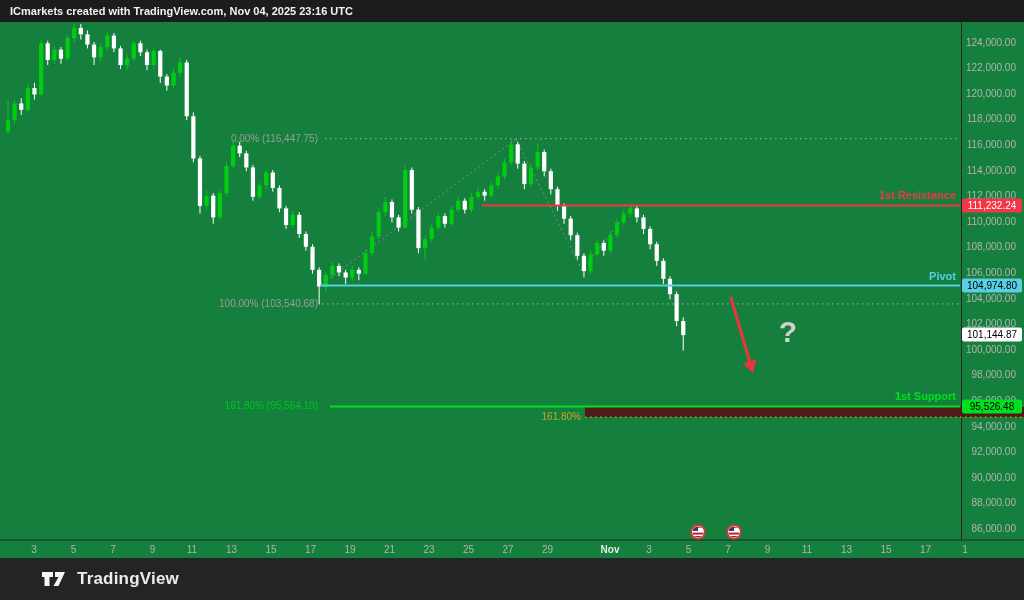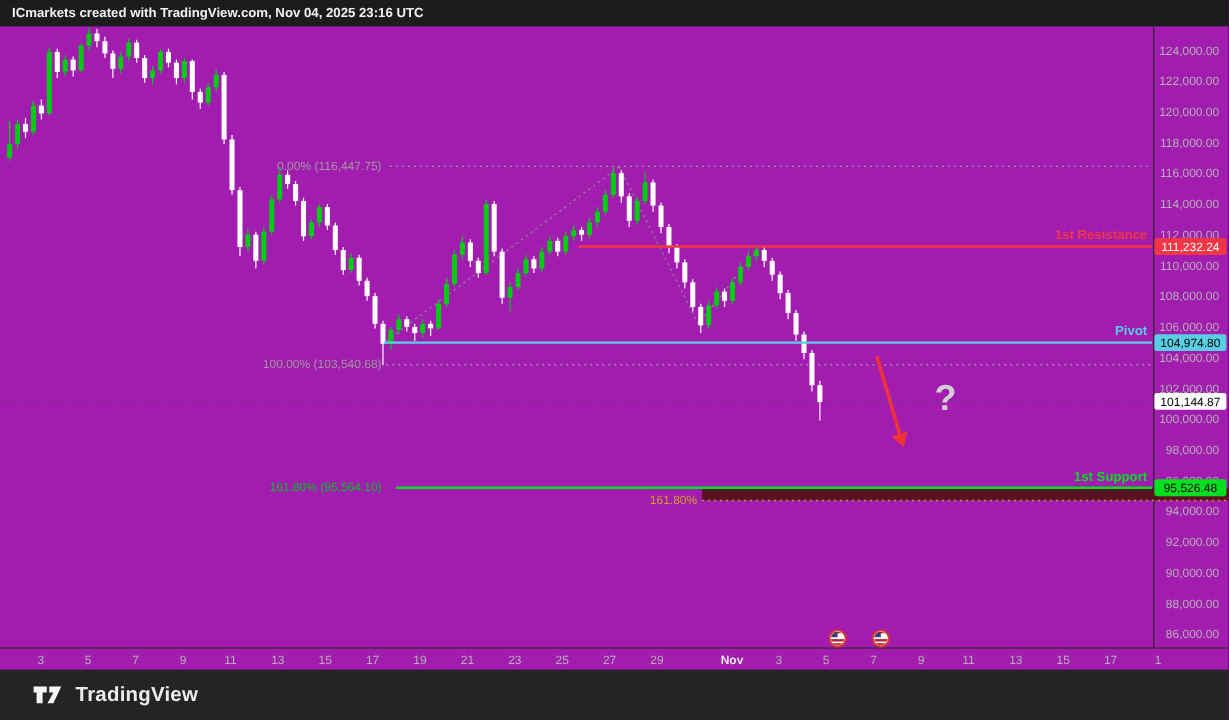--- a/index.html
+++ b/index.html
@@ -1,22 +1,22 @@
 <!DOCTYPE html>
 <html><head>
 <meta charset="utf-8">
 <style>
   html,body{margin:0;padding:0;background:#000;width:1024px;height:600px;overflow:hidden;
     font-family:"Liberation Sans","DejaVu Sans",sans-serif;}
-  #frame{position:relative;width:1024px;height:600px;background:#a21caf;}
+  #frame{position:relative;width:1024px;height:600px;background:#15803d;}
   #attribution-bar{position:absolute;top:0;left:0;width:1024px;height:22px;background:#1c1c1c;
     color:#f2f2f2;font-size:11px;font-weight:bold;line-height:22px;padding-left:10px;box-sizing:border-box;}
   #chart-wrap{position:absolute;top:22px;left:0;width:886px;height:536px;}
   #footer-bar{position:absolute;top:558px;left:0;width:1024px;height:42px;background:#242426;
-    display:flex;align-items:center;padding-left:26px;box-sizing:border-box;}
+    display:flex;align-items:center;padding-left:40px;box-sizing:border-box;}
   #brand-text{color:#ececec;font-size:17px;font-weight:bold;margin-left:9px;letter-spacing:.2px;}
   svg text{font-family:"Liberation Sans","DejaVu Sans",sans-serif;}
 </style>
 </head>
 <body>
 
 <div id="frame">
   <div id="attribution-bar">
     <span>ICmarkets created with TradingView.com, Nov 04, 2025 23:16 UTC</span>
   </div>

